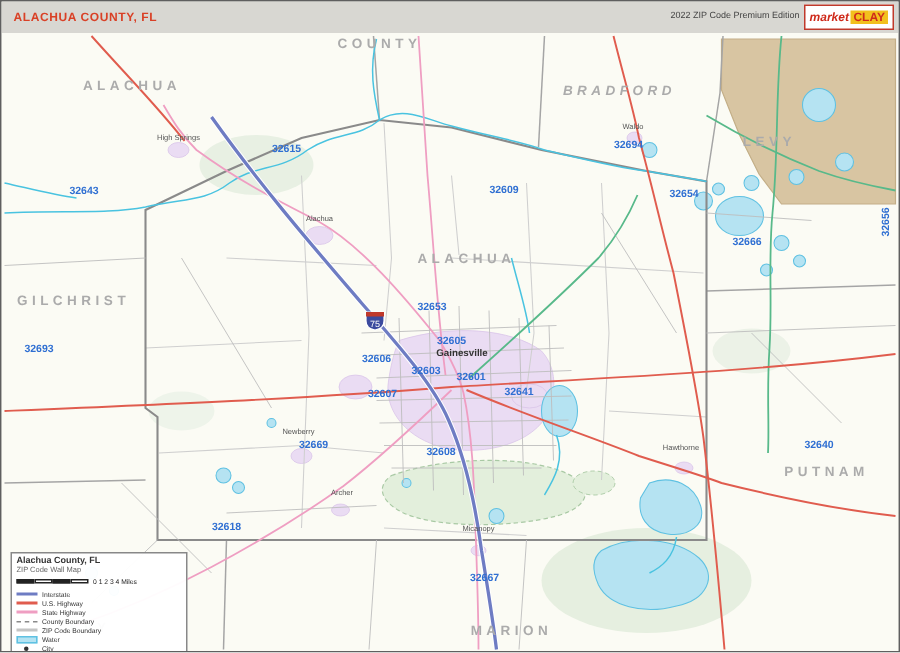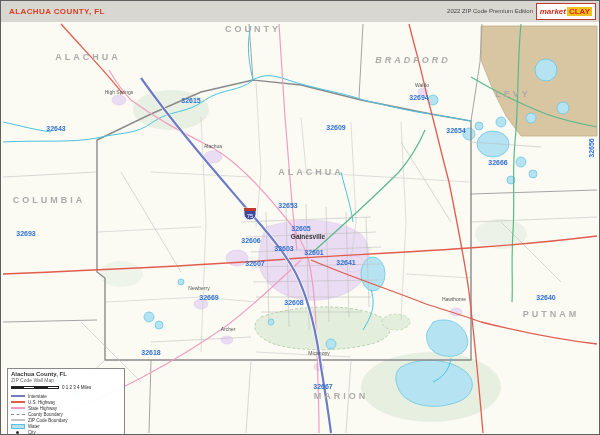--- a/index.html
+++ b/index.html
@@ -200,24 +200,24 @@
         <rect x="243" y="186" width="12" height="3" fill="#c0392b"></rect>
         <text id="shield-num" x="249" y="196" text-anchor="middle" font-size="6" fill="#ffffff" font-family="Liberation Sans, sans-serif">75</text>
       </g>
     </svg>
 
     <div class="labels" id="labels">
         <div class="county-label" style="left: 87px; top: 35px;">ALACHUA</div>
         <div class="county-label" style="left: 252px; top: 7px;">COUNTY</div>
         <div class="county-label" style="left: 412px; top: 38px; font-style: italic;">BRADFORD</div>
         <div class="county-label" style="left: 512px; top: 72px;">LEVY</div>
-        <div class="county-label" style="left: 48px; top: 178px;">COLUMBIA</div>
+        <div class="county-label" style="left: 48px; top: 178px;">GILCHRIST</div>
         <div class="county-label" style="left: 310px; top: 150px;">ALACHUA</div>
         <div class="county-label" style="left: 550px; top: 292px;">PUTNAM</div>
-        <div class="county-label" style="left: 330px; top: 374px; padding-left: 20px;">MARION</div>
+        <div class="county-label" style="left: 330px; top: 398px; padding-left: 20px;">MARION</div>
         <div class="county-label" style="left: 55px; top: 396px;">LEVY</div>
         <div class="zip-label" style="left: 55px; top: 106px;">32643</div>
         <div class="zip-label" style="left: 190px; top: 78px;">32615</div>
         <div class="zip-label" style="left: 418px; top: 75px;">32694</div>
         <div class="zip-label" style="left: 335px; top: 105px;">32609</div>
         <div class="zip-label" style="left: 455px; top: 108px;">32654</div>
         <div class="zip-label rot" style="left: 590px; top: 126px;">32656</div>
         <div class="zip-label" style="left: 497px; top: 140px;">32666</div>
         <div class="zip-label" style="left: 25px; top: 211px;">32693</div>
         <div class="zip-label" style="left: 287px; top: 183px;">32653</div>

